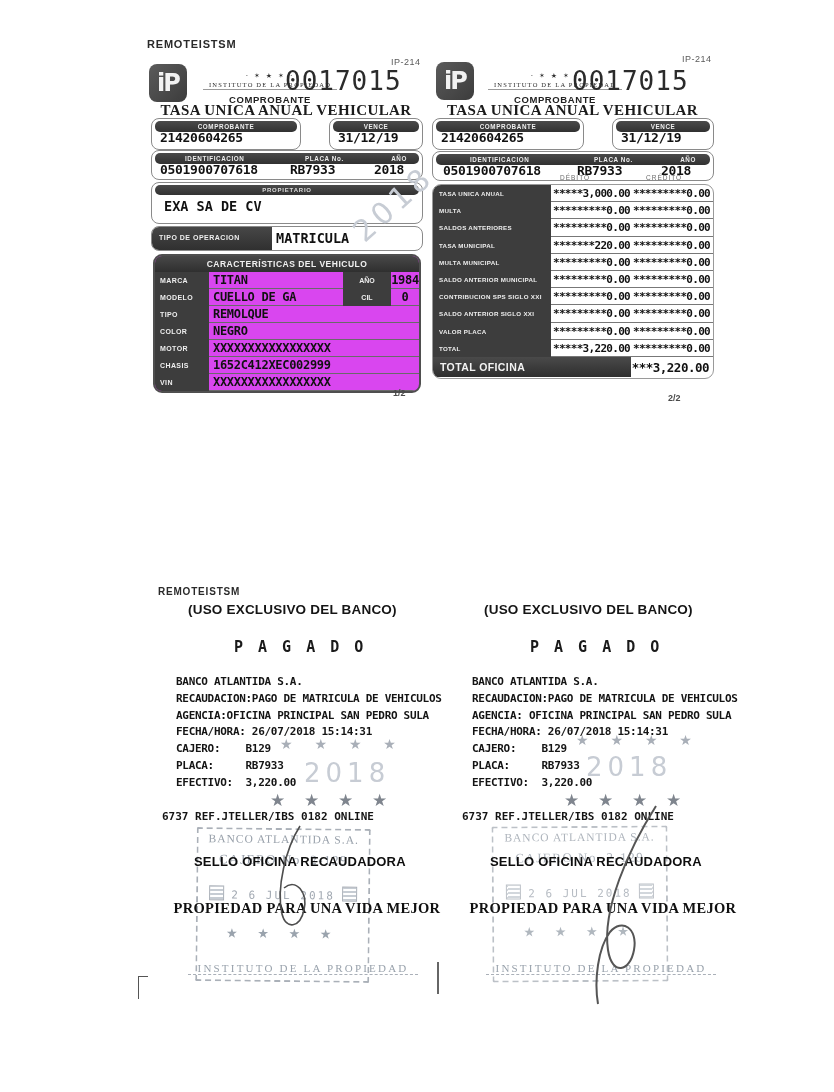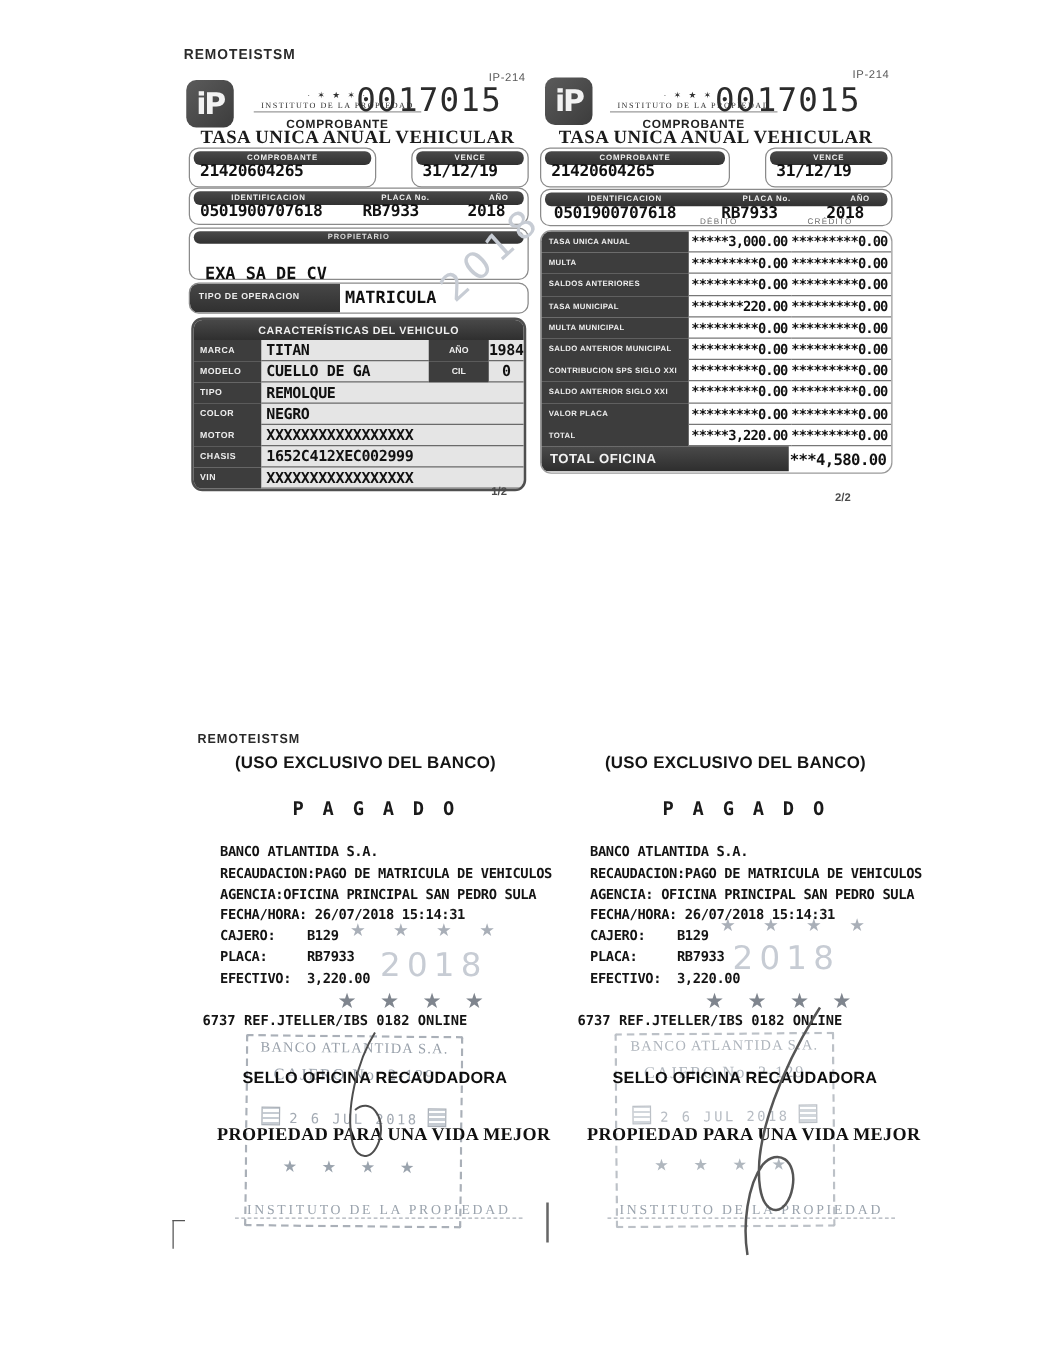--- a/index.html
+++ b/index.html
@@ -34,29 +34,29 @@
         letter-spacing:.6px;text-align:center;line-height:11px;}
   .fieldbox .val{position:absolute;left:8px;top:11px;font-family:"DejaVu Sans Mono",monospace;
         font-weight:700;font-size:13px;letter-spacing:-.3px;color:#111;}
   .fieldbox .bar .sub{position:absolute;top:0;line-height:11px;}
 
   
   .prop-box{position:absolute;border:1.5px solid #8a8a8a;border-radius:8px;}
   .prop-bar{position:absolute;left:3px;right:3px;top:2px;height:10px;border-radius:5px;
         background:linear-gradient(#4a4a4a,#313131);color:#ddd;font-size:6px;font-weight:700;
         letter-spacing:.8px;text-align:center;line-height:10px;}
-  .prop-val{position:absolute;left:12px;top:28px;font-family:"DejaVu Sans Mono",monospace;
+  .prop-val{position:absolute;left:12px;top:15px;font-family:"DejaVu Sans Mono",monospace;
         font-weight:700;font-size:13.5px;color:#111;}
   .tipo-box{position:absolute;border:1.5px solid #8a8a8a;border-radius:8px;overflow:hidden;}
   .tipo-bar{position:absolute;left:0;top:0;bottom:0;width:120px;background:linear-gradient(#474747,#303030);
         color:#eee;font-size:7px;font-weight:700;letter-spacing:.5px;line-height:21px;padding-left:7px;box-sizing:border-box;}
   .tipo-val{position:absolute;left:124px;top:3px;font-family:"DejaVu Sans Mono",monospace;font-weight:700;font-size:13.5px;color:#111;}
 
   
-  .veh-table{position:absolute;border:2px solid #4f4f4f;border-radius:9px;overflow:hidden;background:#e5e5e5;}
+  .veh-table{position:absolute;border:2px solid #4f4f4f;border-radius:9px;overflow:hidden;background:#d946ef;}
   .veh-head{background:linear-gradient(#484848,#2f2f2f);color:#f0f0f0;font-weight:700;font-size:8.5px;
         letter-spacing:.5px;text-align:center;height:16px;line-height:16px;}
   .veh-row{display:grid;grid-template-columns:54px 134px 48px 1fr;height:17px;}
   .veh-label{background:#3d3d3d;color:#eee;font-size:7px;font-weight:700;letter-spacing:.4px;
         padding:5px 0 0 5px;box-sizing:border-box;}
   .veh-sublabel{background:#3d3d3d;color:#eee;font-size:7px;font-weight:700;text-align:center;padding-top:5px;box-sizing:border-box;}
   .veh-val{font-family:"DejaVu Sans Mono",monospace;font-weight:700;font-size:12px;letter-spacing:-.3px;
         color:#111;border-bottom:1px solid #6a6a6a;padding:1px 0 0 4px;box-sizing:border-box;}
   .veh-val.center{text-align:center;padding-left:0;}
   .veh-val.span{grid-column:2/5;}
@@ -278,21 +278,21 @@
         <div class="amt-val">*********0.00</div>
         <div class="amt-val">*********0.00</div>
       </div>
       <div class="amt-row">
         <div class="amt-label">TOTAL</div>
         <div class="amt-val">*****3,220.00</div>
         <div class="amt-val">*********0.00</div>
       </div>
       <div class="amt-total-row">
         <div class="amt-total-bar">TOTAL OFICINA</div>
-        <div class="amt-total-val">***4,580.00</div>
+        <div class="amt-total-val">***3,220.00</div>
       </div>
     </div>
 
     <div class="abs page-indicator" style="left:238px;top:345px;text-align:center;">2/2</div>
   </section>
 
   <section class="bank bank-left">
     <div class="abs remote-id" style="left:6px;top:0;font-size:10px;">REMOTEISTSM</div>
     <div class="abs uso" style="left:36px;top:16px;">(USO EXCLUSIVO DEL BANCO)</div>
     <div class="abs pagado" style="left:82px;top:52px;">P A G A D O</div>

